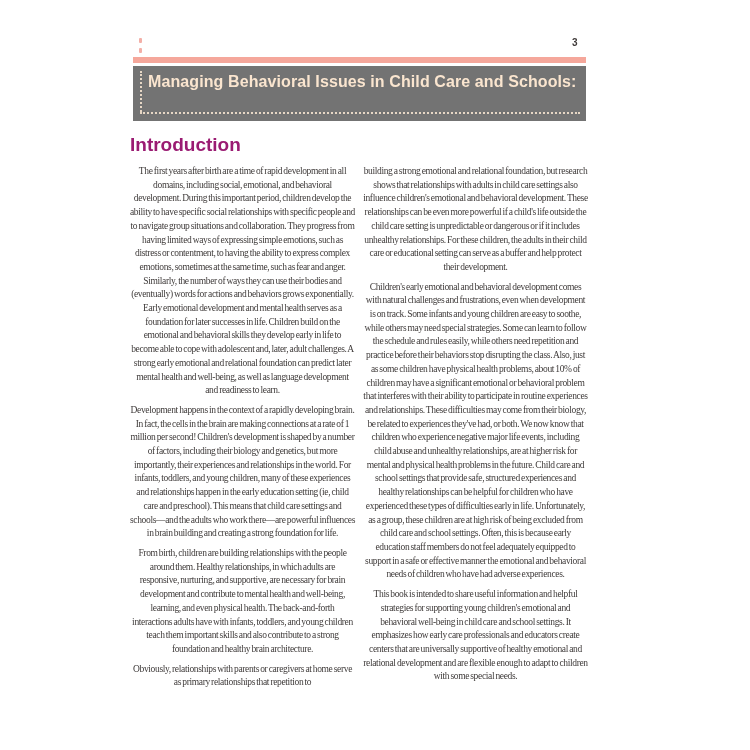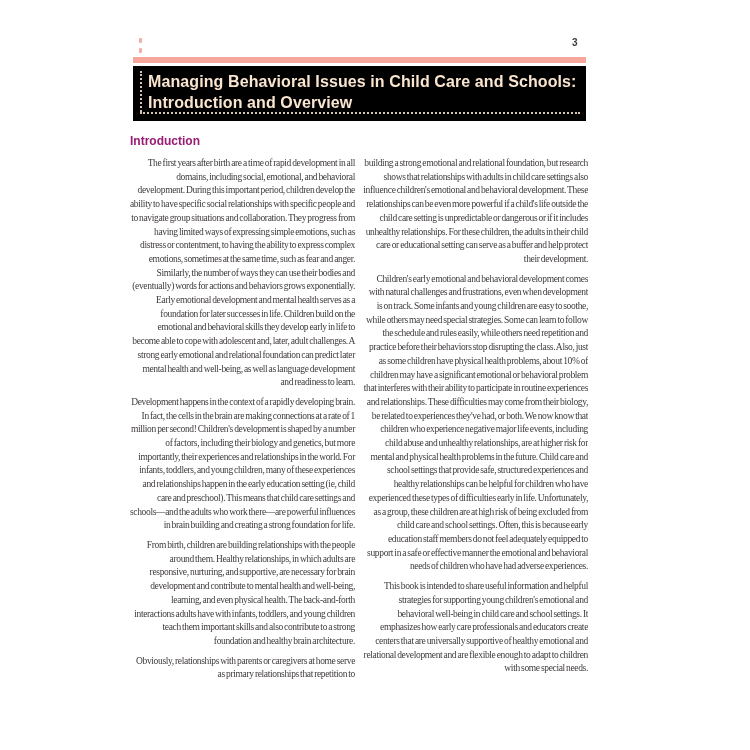--- a/index.html
+++ b/index.html
@@ -43,21 +43,21 @@
     width: 453px;
     height: 6px;
     background: #f5a79b;
   }
   .banner {
     position: absolute;
     left: 133px;
     top: 66px;
     width: 453px;
     height: 55px;
-    background: #000000;
+    background: #737373;
     box-sizing: border-box;
   }
   .banner-dotted-v {
     position: absolute;
     left: 7px;
     top: 5px;
     bottom: 9px;
     width: 0;
     border-left: 2px dotted rgba(251,233,212,0.85);
   }
@@ -86,35 +86,35 @@
     left: 130px;
     top: 134px;
     width: 458px;
     height: 614px;
     overflow: hidden;
   }
   .intro-heading {
     margin: 0 0 9px 0;
     font-family: "Liberation Sans", "DejaVu Sans", sans-serif;
     font-weight: bold;
-    font-size: 12px;
+    font-size: 19px;
     color: #9a1b72;
   }
   .columns {
     display: flex;
     gap: 8px;
   }
   .col {
     width: 225px;
     font-size: 9.5px;
     line-height: 13.7px;
     letter-spacing: -0.35px;
     word-spacing: -0.8px;
     color: #3e3a39;
-    text-align: right;
+    text-align: center;
   }
   .col p {
     margin: 0 0 6px 0;
   }
 </style>
 </head>
 <body>
 
 <div class="page">
 
@@ -122,21 +122,20 @@
 
   <div class="decor-dot d1"></div>
   <div class="decor-dot d2"></div>
 
   <div class="top-accent-bar"></div>
 
   <div class="banner">
     <div class="banner-dotted-v"></div>
     <div class="banner-title">
       <div>Managing Behavioral Issues in Child Care and Schools:</div>
-      <div>Introduction and Overview</div>
     </div>
     <div class="banner-dotted-h"></div>
   </div>
 
   <div class="content">
     <h1 class="intro-heading">Introduction</h1>
     <div class="columns">
       <div class="col">
           <p>The first years after birth are a time of rapid development in all domains, including social, emotional, and behavioral development. During this important period, children develop the ability to have specific social relationships with specific people and to navigate group situations and collaboration. They progress from having limited ways of expressing simple emotions, such as distress or contentment, to having the ability to express complex emotions, sometimes at the same time, such as fear and anger. Similarly, the number of ways they can use their bodies and (eventually) words for actions and behaviors grows exponentially. Early emotional development and mental health serves as a foundation for later successes in life. Children build on the emotional and behavioral skills they develop early in life to become able to cope with adolescent and, later, adult challenges. A strong early emotional and relational foundation can predict later mental health and well-being, as well as language development and readiness to learn.</p>
           <p>Development happens in the context of a rapidly developing brain. In fact, the cells in the brain are making connections at a rate of 1 million per second! Children's development is shaped by a number of factors, including their biology and genetics, but more importantly, their experiences and relationships in the world. For infants, toddlers, and young children, many of these experiences and relationships happen in the early education setting (ie, child care and preschool). This means that child care settings and schools—and the adults who work there—are powerful influences in brain building and creating a strong foundation for life.</p>

